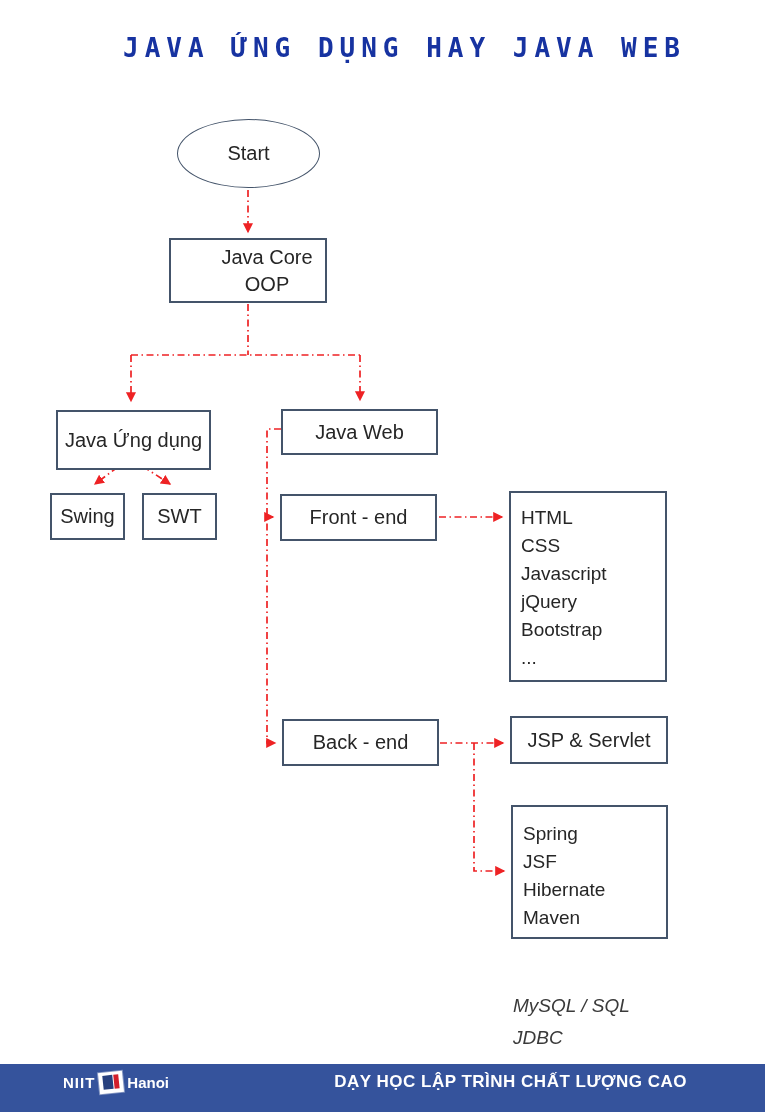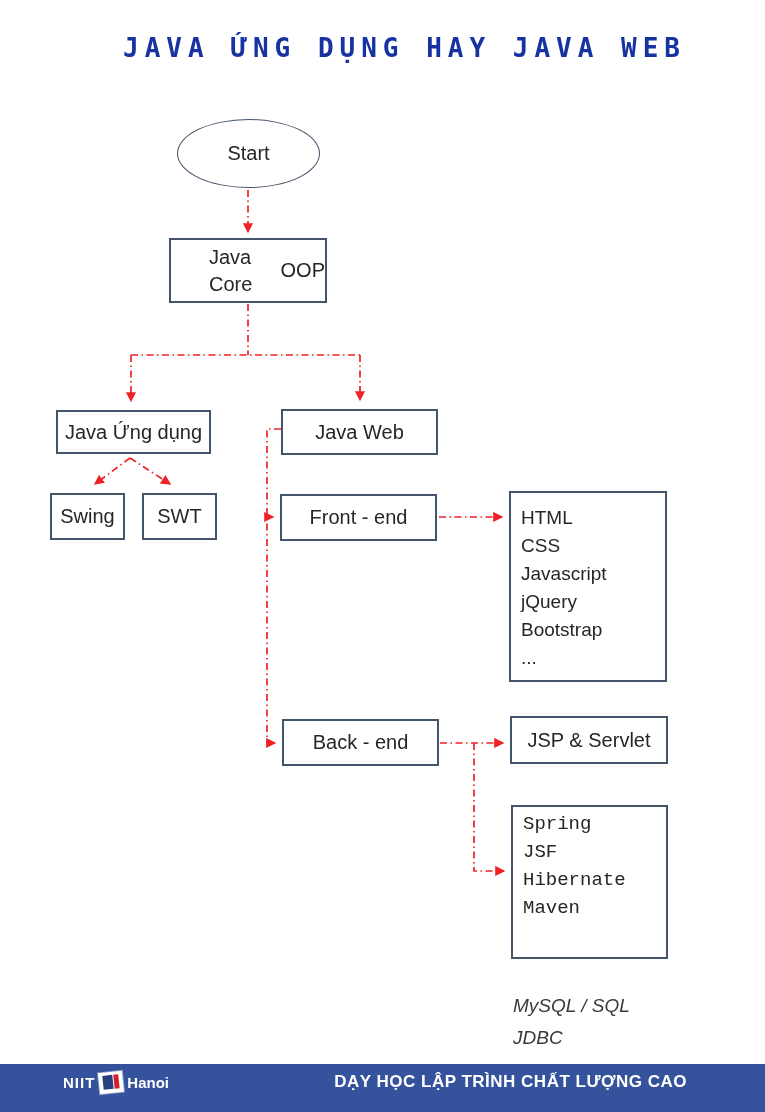--- a/index.html
+++ b/index.html
@@ -38,21 +38,21 @@
     align-items:center;
     justify-content:center;
     font-size:20px;
     color:var(--c-text);
     z-index:2;
   }
   .ellipse{
     border-radius:50%;
     border-width:1.6px;
   }
-  .two-line{flex-direction:row;line-height:27px;padding-left:38px;}
+  .two-line{flex-direction:column;line-height:27px;padding-left:38px;}
   .stack{
     align-items:flex-start;
     justify-content:flex-start;
     flex-direction:column;
     padding:11px 0 0 10px;
     font-size:19px;
     line-height:28px;
   }
   .stack div{white-space:nowrap;}
   .plain-list{
@@ -142,21 +142,21 @@
 
 <div class="node ellipse" style="left:177px;top:119px;width:143px;height:69px;text-align:right;">
   <span>Start</span>
 </div>
 
 <div class="node two-line" style="left:169px;top:238px;width:158px;height:65px;">
   <div>Java Core</div>
   <div>OOP</div>
 </div>
 
-<div class="node" style="left:56px;top:410px;width:155px;height:44px;">
+<div class="node" style="left:56px;top:410px;width:155px;height:60px;">
   <span>Java Ứng dụng</span>
 </div>
 
 <div class="node" style="left:50px;top:493px;width:75px;height:47px;">
   <span>Swing</span>
 </div>
 
 <div class="node" style="left:142px;top:493px;width:75px;height:47px;">
   <span>SWT</span>
 </div>
@@ -179,21 +179,21 @@
 </div>
 
 <div class="node" style="left:282px;top:719px;width:157px;height:47px;">
   <span>Back - end</span>
 </div>
 
 <div class="node" style="left:510px;top:716px;width:158px;height:48px;">
   <span>JSP &amp; Servlet</span>
 </div>
 
-<div class="node stack" style="left:511px;top:805px;width:157px;height:154px;padding-top:3px;font-family:Liberation Mono, monospace;">
+<div class="node stack" style="left:511px;top:805px;width:157px;height:134px;padding-top:13px;">
   <div>Spring</div>
   <div>JSF</div>
   <div>Hibernate</div>
   <div>Maven</div>
 </div>
 
 <div class="plain-list" style="left:513px;top:990px;font-style:italic;">
   <div>MySQL / SQL</div>
   <div>JDBC</div>
 </div>

